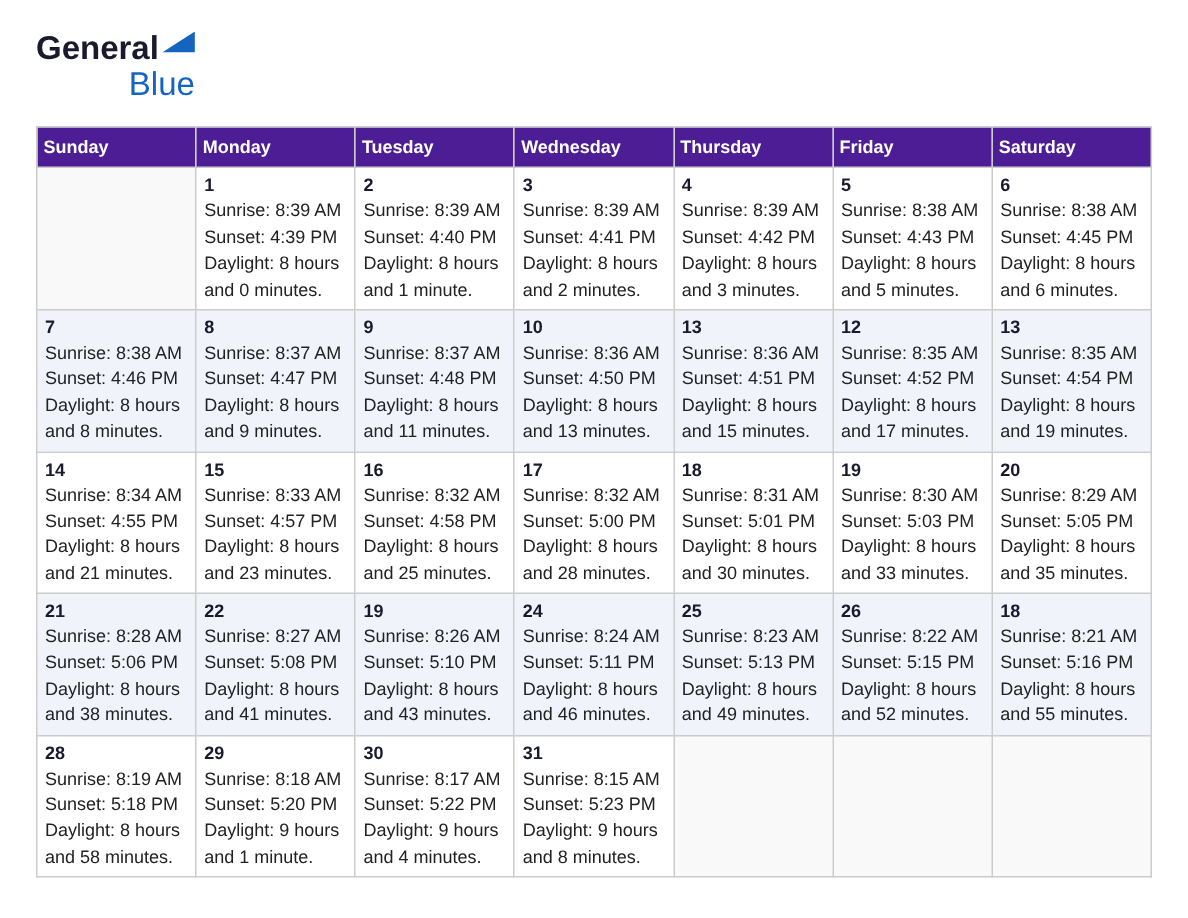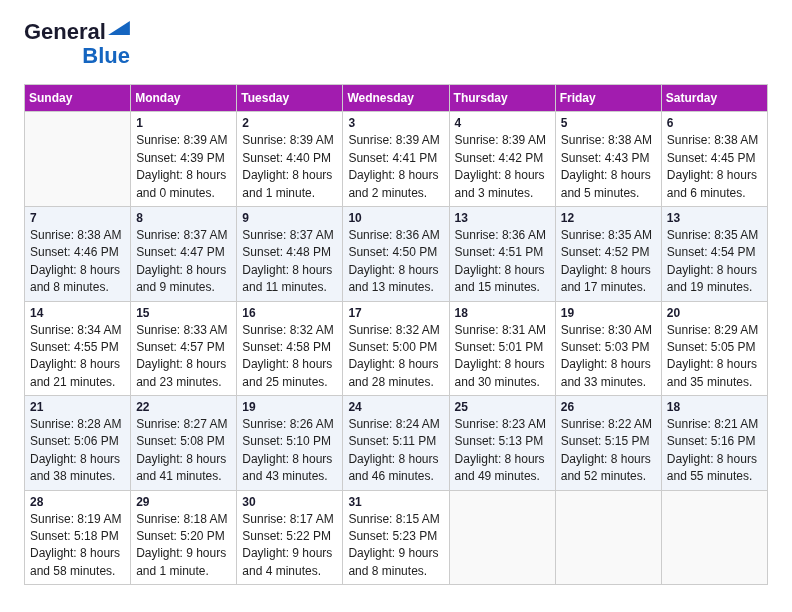--- a/index.html
+++ b/index.html
@@ -46,21 +46,21 @@
       font-size: 15px;
       color: #444;
       margin-top: 2px;
     }
     table {
       width: 100%;
       border-collapse: collapse;
       font-size: 11px;
     }
     thead tr th {
-      background: #a21caf;
+      background: #4c1d95;
       color: #fff;
       font-weight: bold;
       font-size: 12px;
       padding: 6px 4px;
       text-align: left;
       border: 1px solid #ccc;
     }
     tbody tr td {
       border: 1px solid #ccc;
       vertical-align: top;
@@ -94,21 +94,21 @@
 <div class="header">
   <div class="logo">
     <div style="display:flex;align-items:center;">
       <span class="logo-text">
         <span style="color:#1a1a2e;">General</span>
       </span>
       <svg class="logo-arrow" viewBox="0 0 28 18" style="margin-left:2px;margin-top:-8px;">
         <polygon points="0,18 28,0 28,18" fill="#1565c0"></polygon>
       </svg>
     </div>
-    <span class="logo-text" style="color:#1565c0;font-weight:bold;font-size:22px;">Blue</span>
+    <span class="logo-text" style="color:#1565c0;font-weight:normal;font-size:22px;">Blue</span>
   </div>
   <div class="title-block">
     <div class="month-title"></div>
     <div class="location"></div>
   </div>
 </div>
 
 <table>
   <thead>
     <tr id="days-header">

